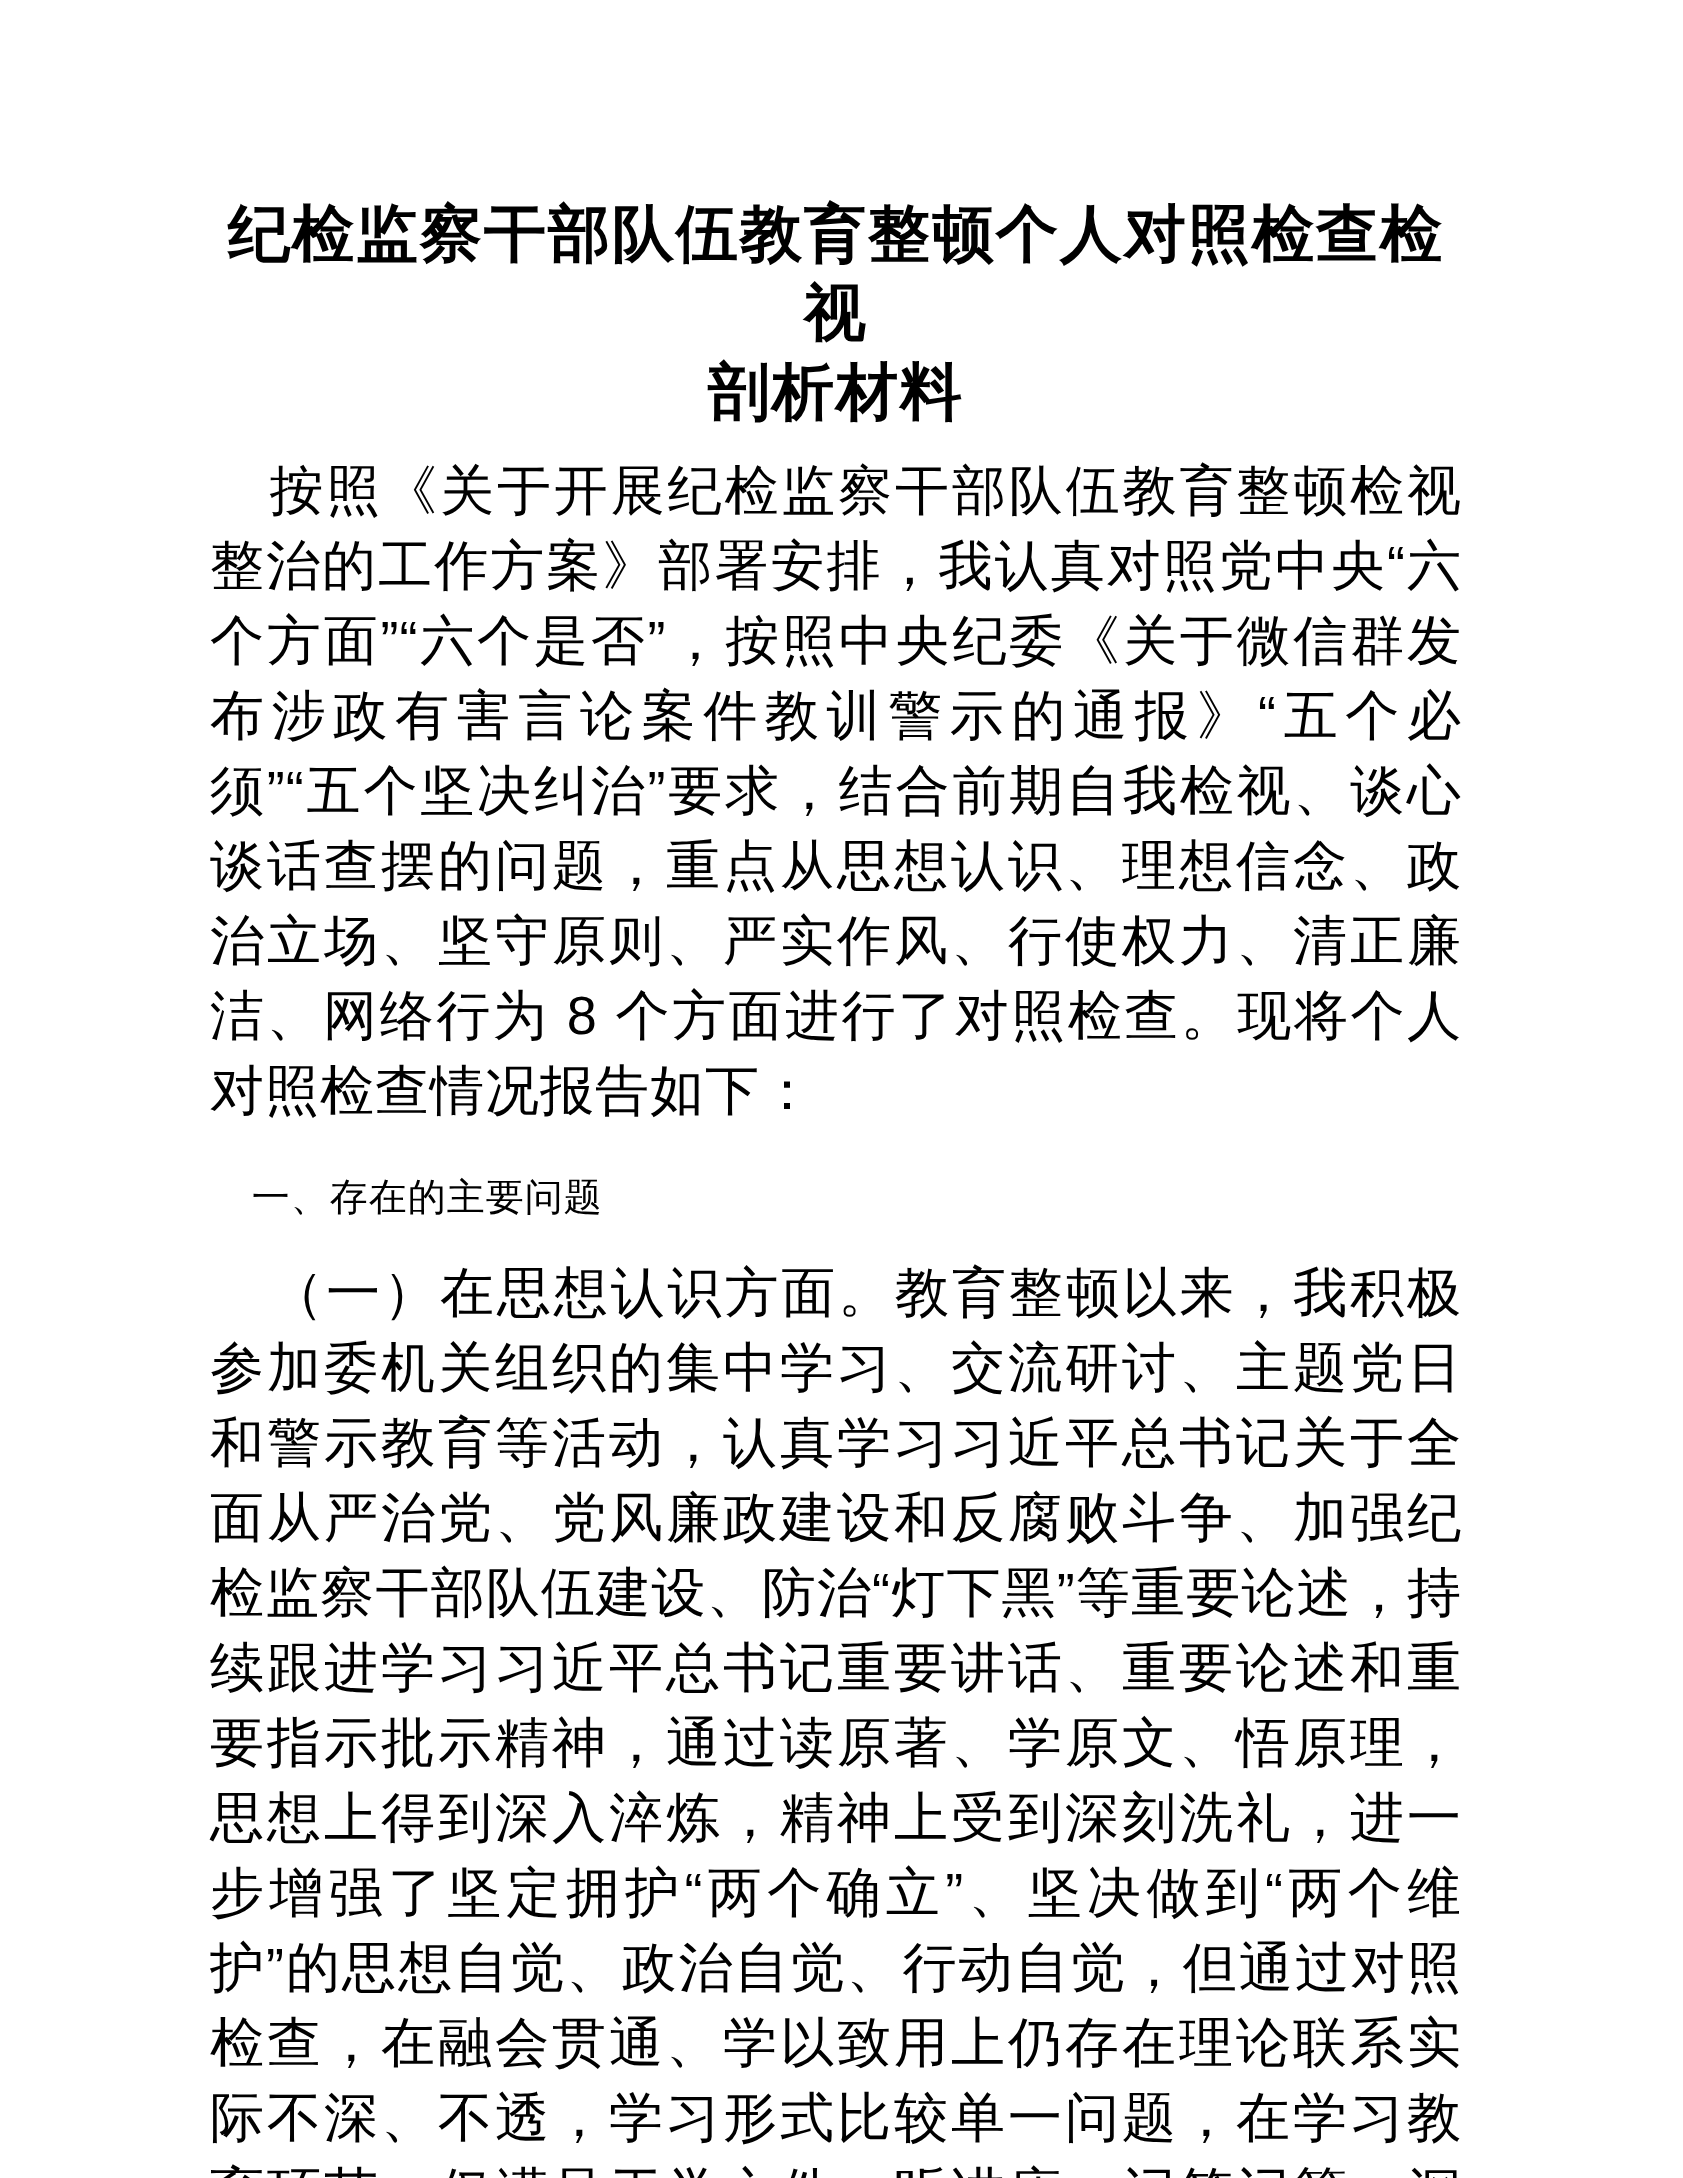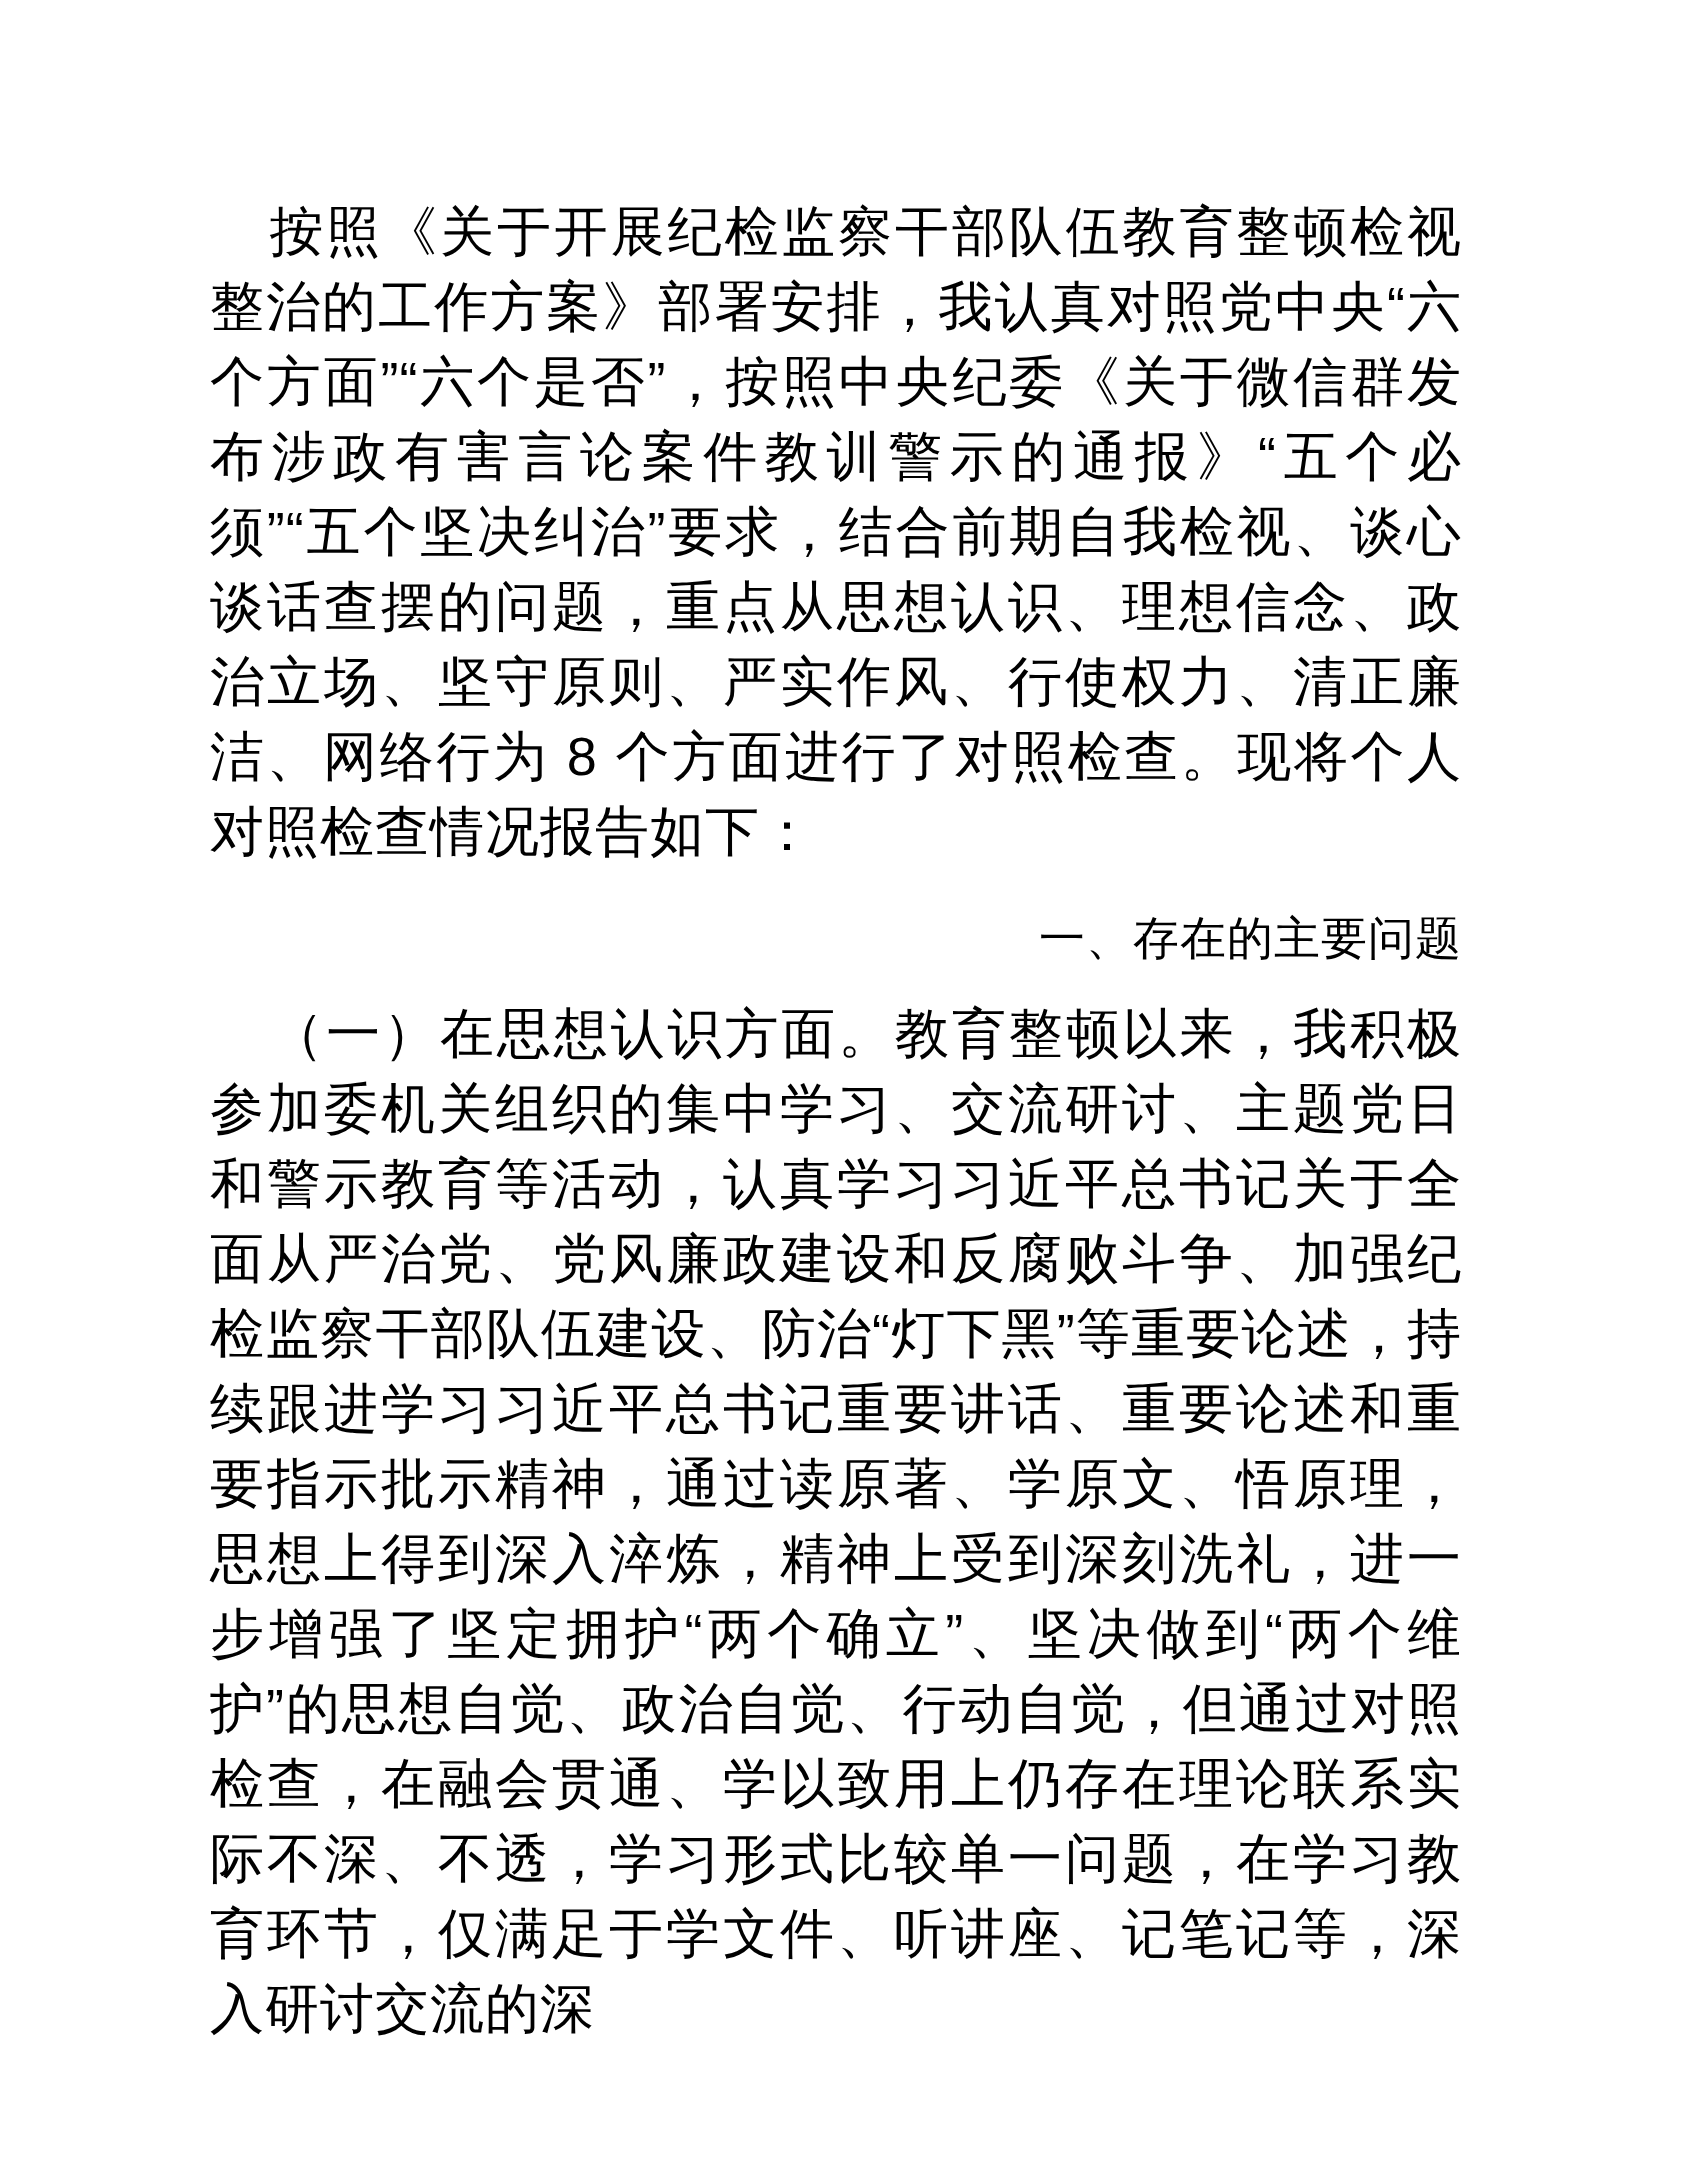--- a/index.html
+++ b/index.html
@@ -33,32 +33,35 @@
     margin: 0;
     font-size: 54px;
     line-height: 75px;
     letter-spacing: 1px;
     text-align: justify;
     text-indent: 1.1em;
     word-break: break-all;
   }
   .section-heading {
     margin: 32px 0 20px 0;
-    font-size: 46px;
+    font-size: 38px;
     font-weight: 400;
     line-height: 75px;
     letter-spacing: 1px;
     text-indent: 1.1em;
-    text-align: right;
   }
 </style>
 </head>
 <body>
 
 <div class="page">
+  <h1 class="doc-title">
+    <div>纪检监察干部队伍教育整顿个人对照检查检视</div>
+    <div>剖析材料</div>
+  </h1>
 
   <p class="para">按照《关于开展纪检监察干部队伍教育整顿检视整治的工作方案》部署安排，我认真对照党中央“六个方面”“六个是否”，按照中央纪委《关于微信群发布涉政有害言论案件教训警示的通报》“五个必须”“五个坚决纠治”要求，结合前期自我检视、谈心谈话查摆的问题，重点从思想认识、理想信念、政治立场、坚守原则、严实作风、行使权力、清正廉洁、网络行为 8 个方面进行了对照检查。现将个人对照检查情况报告如下：</p>
 
   <p class="section-heading">一、存在的主要问题</p>
 
   <p class="para">（一）在思想认识方面。教育整顿以来，我积极参加委机关组织的集中学习、交流研讨、主题党日和警示教育等活动，认真学习习近平总书记关于全面从严治党、党风廉政建设和反腐败斗争、加强纪检监察干部队伍建设、防治“灯下黑”等重要论述，持续跟进学习习近平总书记重要讲话、重要论述和重要指示批示精神，通过读原著、学原文、悟原理，思想上得到深入淬炼，精神上受到深刻洗礼，进一步增强了坚定拥护“两个确立”、坚决做到“两个维护”的思想自觉、政治自觉、行动自觉，但通过对照检查，在融会贯通、学以致用上仍存在理论联系实际不深、不透，学习形式比较单一问题，在学习教育环节，仅满足于学文件、听讲座、记笔记等，深入研讨交流的深</p>
 </div>
 
 
 </body></html>

